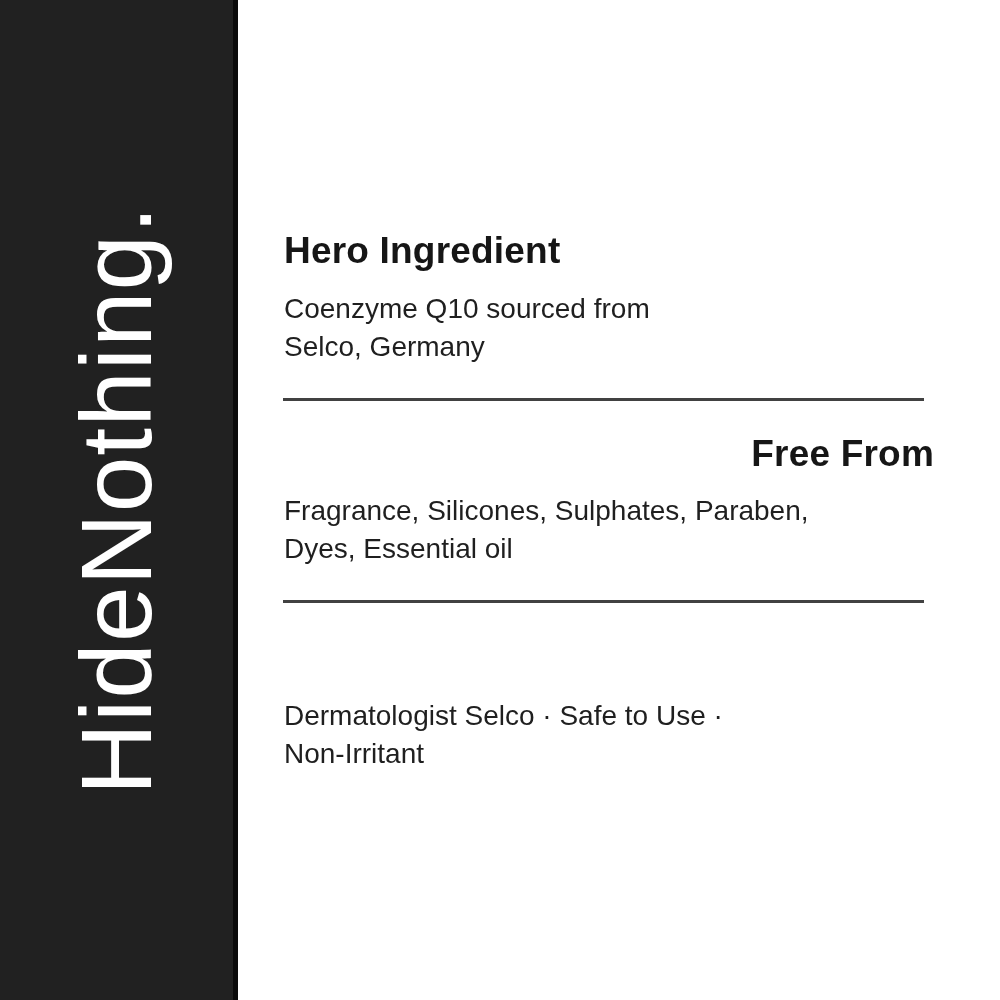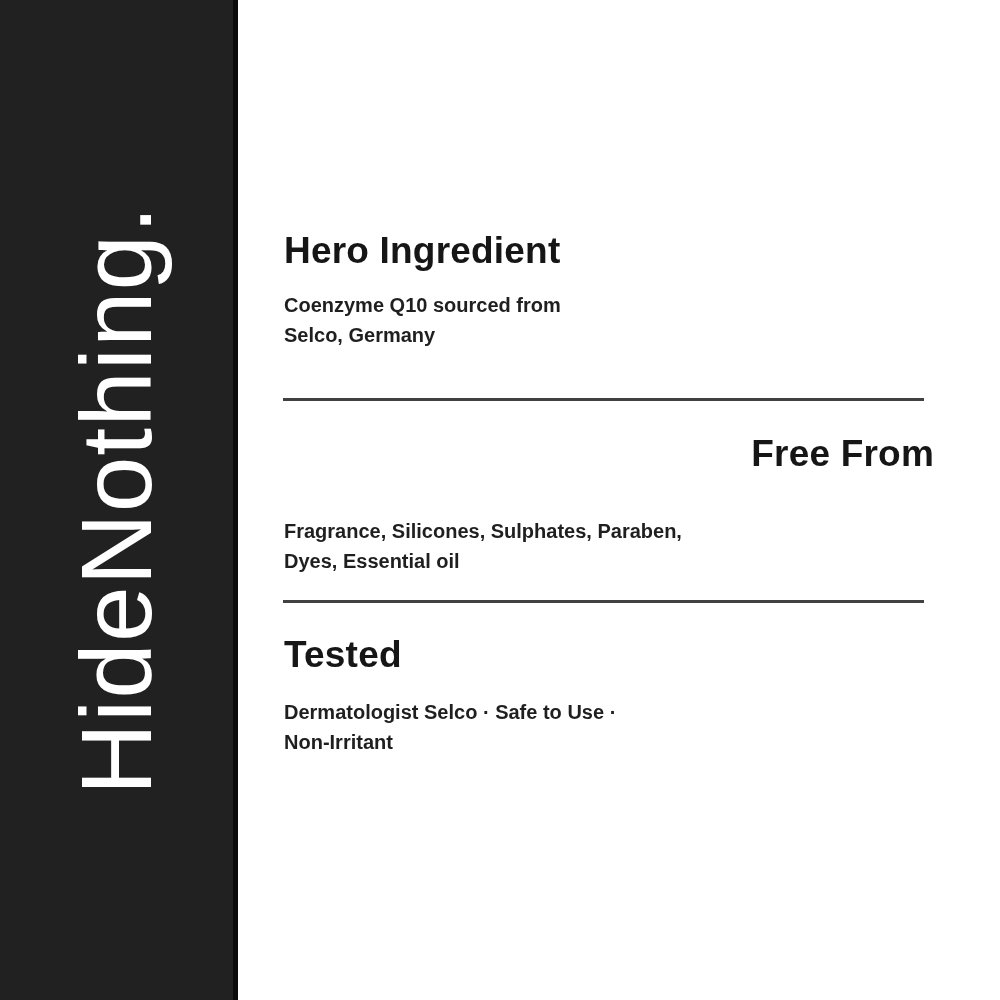--- a/index.html
+++ b/index.html
@@ -56,39 +56,39 @@
     font-size: 37px;
     line-height: 37px;
     font-weight: 700;
     letter-spacing: 0.2px;
     color: var(--heading-text, #161616);
   }
   .section-body {
     position: absolute;
     left: 46px;            
     width: 650px;
-    font-size: 20px;
-    line-height: 30px;
-    font-weight: 700;
+    font-size: 28px;
+    line-height: 38px;
+    font-weight: 400;
     color: var(--body-text, #1f1f1f);
     white-space: pre-line;
   }
   .divider {
     position: absolute;
     left: 45px;            
     width: 641px;
     height: 3px;
     background: var(--divider, #414141);
   }
 
   .h-1 { top: 232px; }
   .b-1 { top: 290px; }
   .d-1 { top: 398px; }
   .h-2 { top: 435px; text-align: right; }
-  .b-2 { top: 516px; }
+  .b-2 { top: 492px; }
   .d-2 { top: 600px; }
   .h-3 { top: 636px; }
   .b-3 { top: 697px; }
 </style>
 </head>
 <body>
 
 <div class="canvas">
 
   <div class="sidebar">
@@ -102,18 +102,17 @@
 Selco, Germany</div>
 
     <div class="divider d-1"></div>
 
     <div class="section-heading h-2">Free From</div>
     <div class="section-body b-2">Fragrance, Silicones, Sulphates, Paraben,
 Dyes, Essential oil</div>
 
     <div class="divider d-2"></div>
 
-    <div class="section-heading h-3">Tested</div>
     <div class="section-body b-3">Dermatologist Selco · Safe to Use ·
 Non-Irritant</div>
 
   </div>
 </div>
 
 </body></html>

